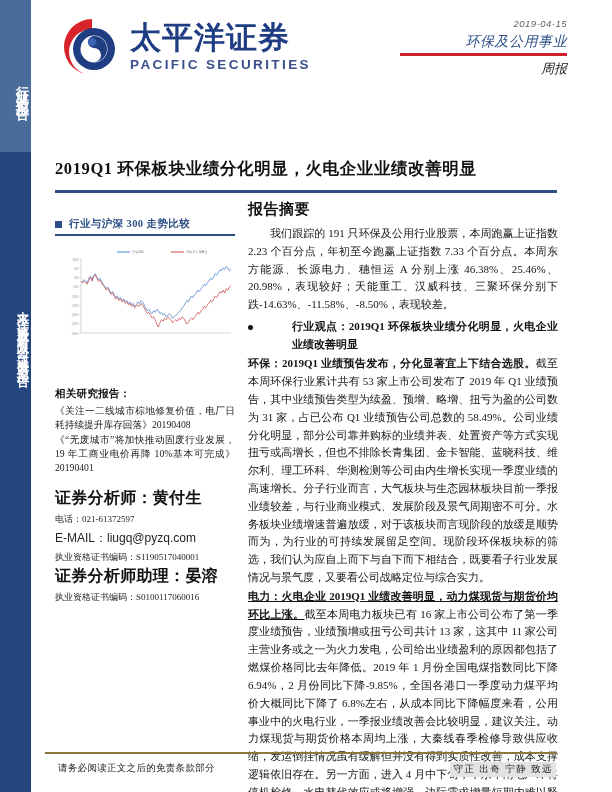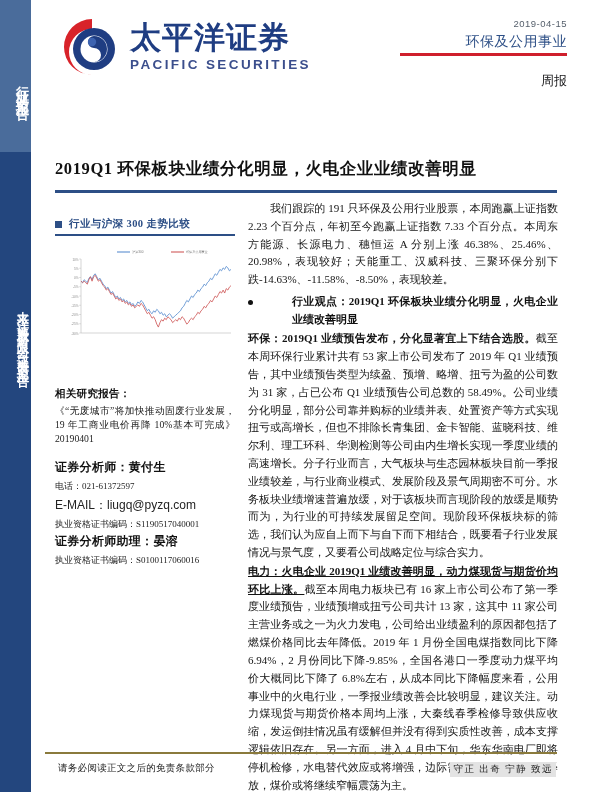--- a/index.html
+++ b/index.html
@@ -97,20 +97,21 @@
     color: #3b4e8c;
     letter-spacing: 2.4px;
     margin-top: 2px;
   }
 
   #header-meta {
     position: absolute;
     right: 45px; top: 18px;
     width: 185px;
     text-align: right;
+    font-style: italic;
   }
   .meta-date {
     font-family: "Liberation Sans", "DejaVu Sans", sans-serif;
     font-size: 9.5px;
     color: #555f6b;
     letter-spacing: 0.5px;
   }
   .meta-type {
     font-family: "Liberation Sans", "DejaVu Sans", sans-serif;
     font-size: 9.5px;
@@ -127,21 +128,21 @@
   .meta-rule {
     height: 2.5px;
     background: #cf1f2c;
     margin-top: 2px;
     margin-left: 18px;
   }
   .meta-freq {
     font-family: "Liberation Sans", "DejaVu Sans", sans-serif;
     font-size: 13px;
     color: #18181a;
-    margin-top: 16px;
+    margin-top: 4px;
   }
 
   
   #doc-title {
     position: absolute;
     left: 55px; top: 158px;
     width: 500px;
     font-size: 16.5px;
     font-weight: bold;
     color: #111111;
@@ -207,21 +208,21 @@
   .related-item {
     font-size: 9.7px;
     line-height: 1.45;
     color: #1a1a1a;
     margin-bottom: 1px;
     text-align: justify;
   }
 
   #analyst-block { margin-top: 13px; }
   .an-name {
-    font-size: 12px;
+    font-size: 16px;
     font-weight: bold;
     color: #111;
     margin-top: 2px;
     letter-spacing: 0.3px;
   }
   .an-line {
     font-size: 12px;
     color: #222;
     margin-top: 4px;
     font-family: Liberation Sans, sans-serif;
@@ -385,34 +386,36 @@
         </g>
       <g id="chart-lines">
           <polyline points="26.00,40.20 27.58,41.68 29.16,38.72 30.74,40.20 32.32,41.68 33.89,37.24 35.47,35.76 37.05,38.72 38.63,34.28 40.21,32.80 41.79,35.76 43.37,38.72 44.95,37.24 46.53,40.20 48.11,43.16 49.68,44.64 51.26,47.60 52.84,46.12 54.42,49.08 56.00,52.04 57.58,50.56 59.16,53.52 60.74,56.48 62.32,55.00 63.89,57.96 65.47,56.48 67.05,59.44 68.63,57.96 70.21,60.92 71.79,59.44 73.37,62.40 74.95,60.92 76.53,63.88 78.11,62.40 79.68,65.36 81.26,63.88 82.84,60.92 84.42,62.40 86.00,59.44 87.58,60.92 89.16,63.88 90.74,66.84 92.32,69.80 93.89,68.32 95.47,71.28 97.05,72.76 98.63,69.80 100.21,71.28 101.79,68.32 103.37,69.80 104.95,72.76 106.53,71.28 108.11,74.24 109.68,72.76 111.26,75.72 112.84,74.24 114.42,72.76 116.00,74.24 117.58,77.20 119.16,75.72 120.74,74.24 122.32,72.76 123.89,71.28 125.47,69.80 127.05,66.84 128.63,65.36 130.21,62.40 131.79,59.44 133.37,60.92 134.95,57.96 136.53,55.00 138.11,56.48 139.68,53.52 141.26,52.04 142.84,49.08 144.42,50.56 146.00,47.60 147.58,46.12 149.16,43.16 150.74,44.64 152.32,41.68 153.89,40.20 155.47,37.24 157.05,38.72 158.63,35.76 160.21,32.80 161.79,34.28 163.37,31.32 164.95,28.36 166.53,29.84 168.11,26.88 169.68,28.36 171.26,25.40 172.84,26.88 174.42,29.84 176.00,28.36" fill="none" stroke="#5b8fd0" stroke-width="0.85" stroke-linejoin="round"></polyline>
           <polyline points="26.00,40.20 27.58,41.68 29.16,40.20 30.74,41.68 32.32,43.16 33.89,38.72 35.47,35.76 37.05,40.20 38.63,35.76 40.21,34.28 41.79,37.24 43.37,40.20 44.95,38.72 46.53,41.68 48.11,44.64 49.68,46.12 51.26,49.08 52.84,47.60 54.42,50.56 56.00,53.52 57.58,52.04 59.16,55.00 60.74,57.96 62.32,56.48 63.89,59.44 65.47,57.96 67.05,60.92 68.63,59.44 70.21,62.40 71.79,60.92 73.37,63.88 74.95,62.40 76.53,65.36 78.11,63.88 79.68,66.84 81.26,65.36 82.84,63.88 84.42,65.36 86.00,62.40 87.58,63.88 89.16,66.84 90.74,69.80 92.32,72.76 93.89,71.28 95.47,74.24 97.05,77.20 98.63,75.72 100.21,78.68 101.79,83.12 103.37,86.08 104.95,81.64 106.53,78.68 108.11,80.16 109.68,77.20 111.26,78.68 112.84,75.72 114.42,77.20 116.00,78.68 117.58,81.64 119.16,80.16 120.74,78.68 122.32,80.16 123.89,77.20 125.47,78.68 127.05,75.72 128.63,77.20 130.21,80.16 131.79,83.12 133.37,81.64 134.95,78.68 136.53,77.20 138.11,78.68 139.68,75.72 141.26,74.24 142.84,71.28 144.42,72.76 146.00,69.80 147.58,68.32 149.16,65.36 150.74,66.84 152.32,63.88 153.89,62.40 155.47,59.44 157.05,60.92 158.63,57.96 160.21,55.00 161.79,56.48 163.37,53.52 164.95,50.56 166.53,52.04 168.11,49.08 169.68,52.04 171.26,47.60 172.84,49.08 174.42,46.12 176.00,44.64" fill="none" stroke="#cf5a5a" stroke-width="0.85" stroke-linejoin="round"></polyline>
         </g>
     </svg>
   </div>
 
   <div id="related-block">
     <div class="block-title">相关研究报告：</div>
+    <div class="related-item">《关注一二线城市棕地修复价值，电厂日耗持续提升库存回落》20190408</div>
     <div class="related-item">《“无废城市”将加快推动固废行业发展，19 年工商业电价再降 10%基本可完成》20190401</div>
   </div>
 
   <div id="analyst-block">
     <div class="an-name">证券分析师：黄付生</div>
     <div class="an-line serif">电话：021-61372597</div>
     <div class="an-line">E-MAIL：liugq@pyzq.com</div>
     <div class="an-line serif">执业资格证书编码：S1190517040001</div>
     <div class="an-name">证券分析师助理：晏溶</div>
     <div class="an-line serif">执业资格证书编码：S0100117060016</div>
   </div>
 </div>
 
 <div id="right-col">
+  <div id="summary-title">报告摘要</div>
 
   <p class="body-p indent">我们跟踪的 191 只环保及公用行业股票，本周跑赢上证指数 2.23 个百分点，年初至今跑赢上证指数 7.33 个百分点。本周东方能源、长源电力、穗恒运 A 分别上涨 46.38%、25.46%、20.98%，表现较好；天能重工、汉威科技、三聚环保分别下跌-14.63%、-11.58%、-8.50%，表现较差。</p>
 
   <div class="bullet-row">
     <span class="bullet-dot"></span>
     <span class="bullet-text">行业观点：2019Q1 环保板块业绩分化明显，火电企业业绩改善明显</span>
   </div>
 
   <p class="body-p"><span class="lead-bold">环保：2019Q1 业绩预告发布，分化显著宜上下结合选股。</span><span>截至本周环保行业累计共有 53 家上市公司发布了 2019 年 Q1 业绩预告，其中业绩预告类型为续盈、预增、略增、扭亏为盈的公司数为 31 家，占已公布 Q1 业绩预告公司总数的 58.49%。公司业绩分化明显，部分公司靠并购标的业绩并表、处置资产等方式实现扭亏或高增长，但也不排除长青集团、金卡智能、蓝晓科技、维尔利、理工环科、华测检测等公司由内生增长实现一季度业绩的高速增长。分子行业而言，大气板块与生态园林板块目前一季报业绩较差，与行业商业模式、发展阶段及景气周期密不可分。水务板块业绩增速普遍放缓，对于该板块而言现阶段的放缓是顺势而为，为行业的可持续发展留足空间。现阶段环保板块标的筛选，我们认为应自上而下与自下而下相结合，既要看子行业发展情况与景气度，又要看公司战略定位与综合实力。</span></p>
 

